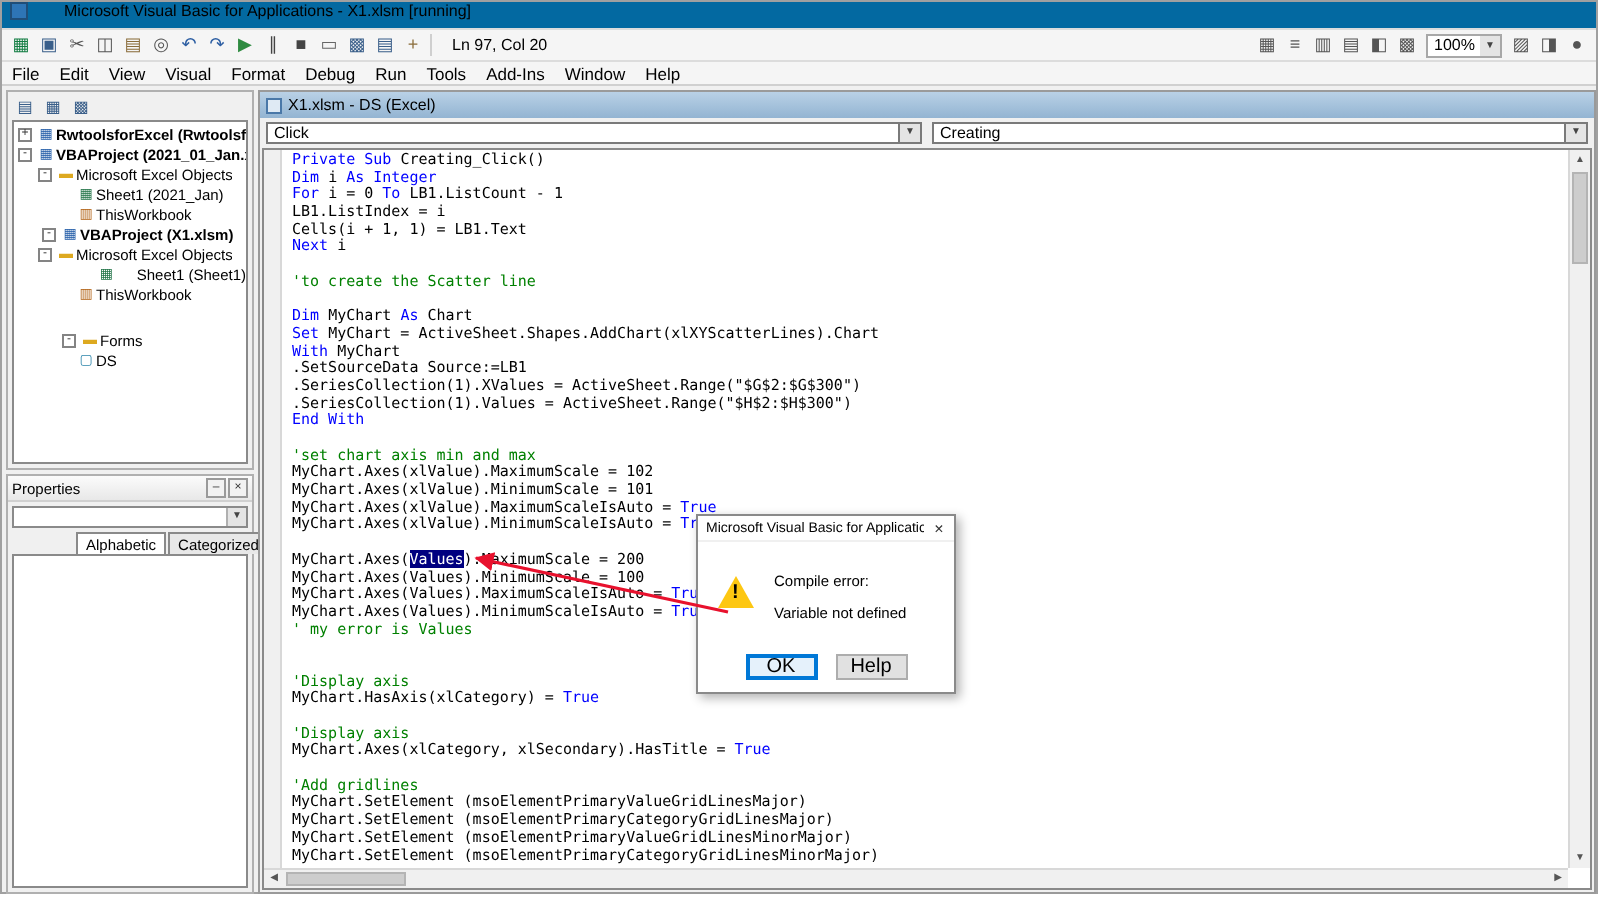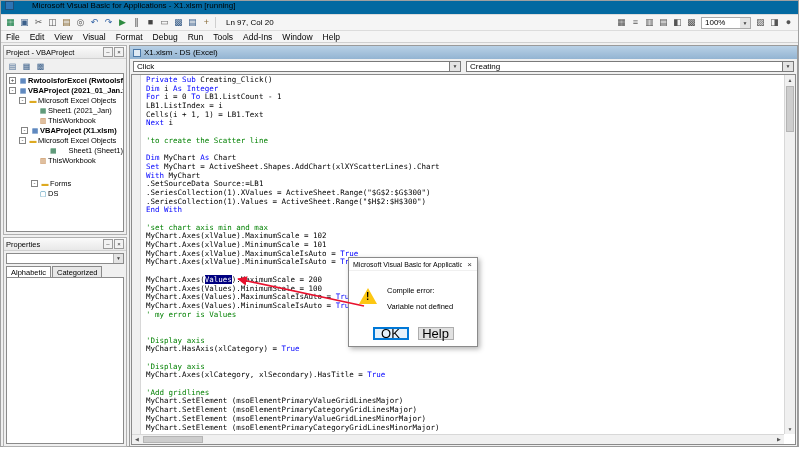--- a/index.html
+++ b/index.html
@@ -9,21 +9,21 @@
   #vba-window { position:absolute; left:0; top:0; width:799px; height:447px; background:#f0f0f0; border:1px solid #a0a0a0; }
 
   
   .titlebar { position:absolute; left:0; top:0; right:0; height:14px; background:#0369a1; border-bottom:1px solid #dcdcdc; display:flex; gap:18px; padding:0 4px; font-size:8px; }
   .app-icon { width:9px; height:9px; background:#2e75b6; border:1px solid #1f4e79; flex:none; }
   .toolbar { position:absolute; left:0; top:14px; right:0; height:16px; background:#f5f5f5; border-bottom:1px solid #dcdcdc; display:flex; align-items:center; padding:0 3px; }
   .tb-icon { width:13px; height:13px; font-size:9px; line-height:13px; text-align:center; flex:none; }
   .tb-sep { width:1px; height:11px; background:#cfcfcf; margin:0 2px; flex:none; }
   .pos-text { font-size:8px; margin:0 8px; white-space:nowrap; }
   .tb-spacer { flex:1; }
-  .zoom-combo { width:50px; height:12px; border:1px solid #a8a8a8; background:#fff; font-size:8px; display:flex; align-items:center; justify-content:space-between; padding-left:3px; margin:0 3px; }
+  .zoom-combo { width:38px; height:12px; border:1px solid #a8a8a8; background:#fff; font-size:8px; display:flex; align-items:center; justify-content:space-between; padding-left:3px; margin:0 3px; }
   .zoom-arrow { width:10px; height:10px; background:#e4e4e4; font-size:5px; line-height:10px; text-align:center; color:#444; }
   .menubar { position:absolute; left:0; top:30px; right:0; height:12px; background:#f5f5f5; border-bottom:1px solid #d0d0d0; display:flex; align-items:center; font-size:8.5px; }
   .menu-item { padding:0 5px; height:100%; line-height:12px; }
 
   
   .panel { position:absolute; border:1px solid #b0b0b0; background:#f0f0f0; display:flex; flex-direction:column; }
   #project-panel { left:2px; top:44px; width:124px; height:190px; }
   #properties-panel { left:2px; top:236px; width:124px; height:210px; }
   .panel-header { height:13px; display:flex; align-items:center; background:linear-gradient(#fbfbfb,#e8e8e8); border-bottom:1px solid #d0d0d0; padding:0 2px; font-size:7.5px; white-space:nowrap; overflow:hidden; }
   .panel-header .ph-title { flex:1; overflow:hidden; text-overflow:ellipsis; }
@@ -39,21 +39,21 @@
   .icon-folder { color:#dda920; }
   .icon-sheet { color:#217346; }
   .icon-workbook { color:#b05f10; }
   .icon-form { color:#2e86ab; }
   .tree-label { overflow:hidden; }
   .tree-label.bold { font-weight:bold; }
   .props-combo { margin:2px 2px 0 2px; height:11px; background:#fff; border:1px solid #8a8a8a; display:flex; justify-content:flex-end; }
   .combo-arrow-s { width:10px; height:100%; background:#e4e4e4; border-left:1px solid #b0b0b0; font-size:5px; line-height:9px; text-align:center; color:#444; }
   .props-tabs { display:flex; margin:2px 2px 0 2px; font-size:7.5px; }
   .props-tab { padding:1px 4px 0 4px; border:1px solid #8a8a8a; border-bottom:none; background:#e8e8e8; margin-right:1px; }
-  .props-tab.active { background:#fff; }
+  .props-tab.active { background:#fff;margin-left:32px; }
   .props-grid { flex:1; margin:0 2px 2px 2px; background:#fff; border:1px solid #8a8a8a; }
 
   
   #code-window { position:absolute; left:128px; top:44px; width:669px; height:402px; background:#f0f0f0; border:1px solid #9a9a9a; display:flex; flex-direction:column; }
   .code-titlebar { height:13px; background:linear-gradient(#b9d1e6,#93b4d2); display:flex; align-items:center; gap:3px; padding:0 3px; font-size:8px; flex:none; }
   .form-icon { width:8px; height:8px; background:#dfeaf4; border:1px solid #4a78a8; flex:none; }
   .code-combos { height:15px; display:flex; gap:5px; padding:2px 3px 1px 3px; flex:none; }
   .combo { flex:1; height:11px; background:#fff; border:1px solid #7a7a7a; font-size:8px; display:flex; align-items:center; justify-content:space-between; padding-left:3px; }
   .combo-arrow { width:11px; height:100%; background:#e4e4e4; border-left:1px solid #7a7a7a; font-size:5px; line-height:9px; text-align:center; color:#444; }
   .code-body { position:relative; flex:1; margin:0 1px 1px 1px; background:#fff; border:1px solid #8a8a8a; overflow:hidden; }
@@ -77,21 +77,21 @@
   
   #error-dialog { position:absolute; left:347px; top:256px; width:130px; height:90px; background:#fff; border:1px solid #8a8a8a; box-shadow:2px 2px 5px rgba(0,0,0,0.3); z-index:10; font-size:7.5px; }
   .dialog-title { height:13px; display:flex; align-items:center; padding:0 0 0 4px; border-bottom:1px solid #f0f0f0; }
   .dialog-title-text { flex:1; font-size:7px; white-space:nowrap; overflow:hidden; }
   .dialog-close { width:15px; height:13px; text-align:center; line-height:13px; font-size:8px; color:#333; flex:none; }
   .warn-tri { position:absolute; left:10px; top:30px; width:0; height:0; border-left:9px solid transparent; border-right:9px solid transparent; border-bottom:16px solid #fdc712; }
   .warn-ex { position:absolute; left:17px; top:33px; font-size:10px; font-weight:bold; color:#000; }
   .dlg-text1 { position:absolute; left:38px; top:28px; }
   .dlg-text2 { position:absolute; left:38px; top:44px; }
   .dlg-buttons { position:absolute; left:0; right:0; bottom:6px; display:flex; justify-content:center; gap:9px; }
-  .btn { width:36px; height:13px; background:#e1e1e1; border:1px solid #adadad; font-size:13px; text-align:center; line-height:11px; }
+  .btn { width:36px; height:13px; background:#e1e1e1; border:1px solid #adadad; font-size:10px; text-align:center; line-height:11px; }
   .btn.focused { background:#e5f1fb; border:1px solid #0078d7; box-shadow:inset 0 0 0 1px #0078d7; }
 
   .arrow-overlay { position:absolute; left:0; top:0; z-index:20; pointer-events:none; }
 </style>
 </head>
 <body>
 
 <div id="screen">
   <div id="vba-window">
 
@@ -148,25 +148,20 @@
         <span class="menu-item">Format</span>
         <span class="menu-item">Debug</span>
         <span class="menu-item">Run</span>
         <span class="menu-item">Tools</span>
         <span class="menu-item">Add-Ins</span>
         <span class="menu-item">Window</span>
         <span class="menu-item">Help</span>
       </div>
 
     <div class="panel" id="project-panel">
-      <div class="panel-header">
-        <span class="ph-title">Project - VBAProject</span>
-        <span class="panel-btn">–</span>
-        <span class="panel-btn">×</span>
-      </div>
       <div class="panel-toolbar" id="project-toolbar">
           <span class="ptb-icon">▤</span>
           <span class="ptb-icon">▦</span>
           <span class="ptb-icon">▩</span>
         </div>
       <div class="tree" id="project-tree">
           <div class="tree-row" style="padding-left: 2px;">
             <span class="expander">+</span>
             <span class="tree-icon icon-project">▦</span>
             <span class="tree-label bold">RwtoolsforExcel (RwtoolsforExcel</span>

